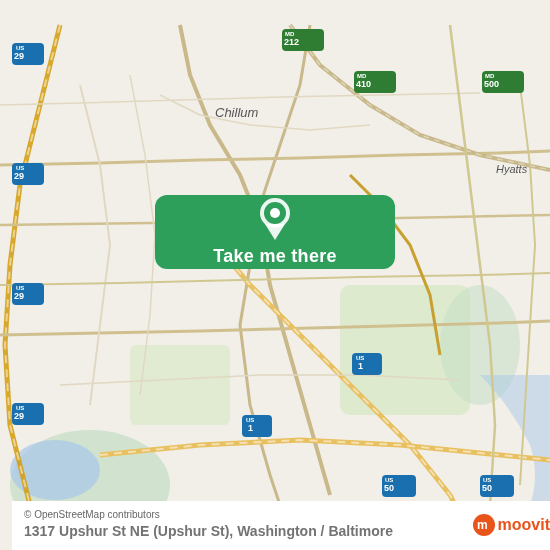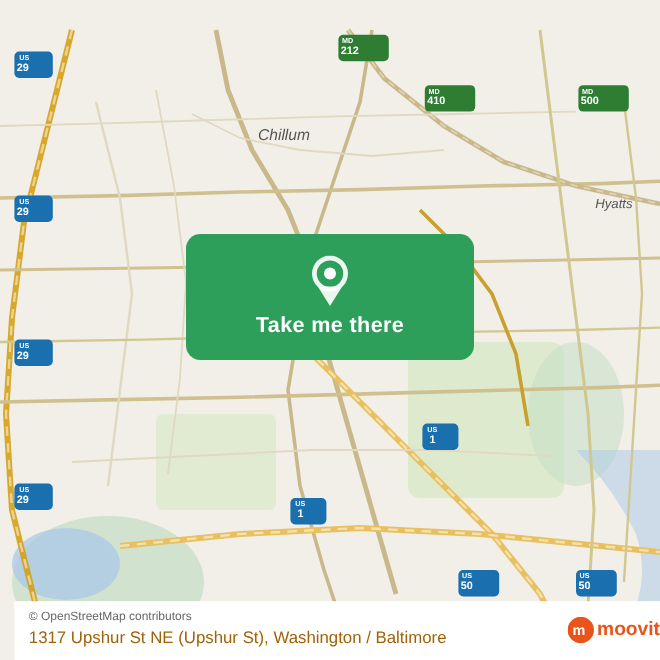--- a/index.html
+++ b/index.html
@@ -35,21 +35,21 @@
       width: 100%;
       height: 100%;
     }
 
     
     .take-me-there-btn {
       position: absolute;
       top: 195px;
       left: 155px;
       width: 240px;
-      height: 105px;
+      height: 74px;
       background: #2e9e5b;
       border-radius: 12px;
       display: flex;
       flex-direction: column;
       align-items: center;
       justify-content: center;
       cursor: pointer;
       border: none;
       gap: 6px;
     }
@@ -72,22 +72,22 @@
     }
 
     .copyright-text {
       font-size: 10px;
       color: #666;
       margin-bottom: 2px;
     }
 
     .address-text {
       font-size: 14px;
-      color: #a16207;
-      font-weight: 400;
+      color: #737373;
+      font-weight: 700;
       line-height: 1.3;
     }
 
     
     .moovit-logo {
       position: absolute;
       bottom: 14px;
       right: 12px;
       display: flex;
       align-items: center;

